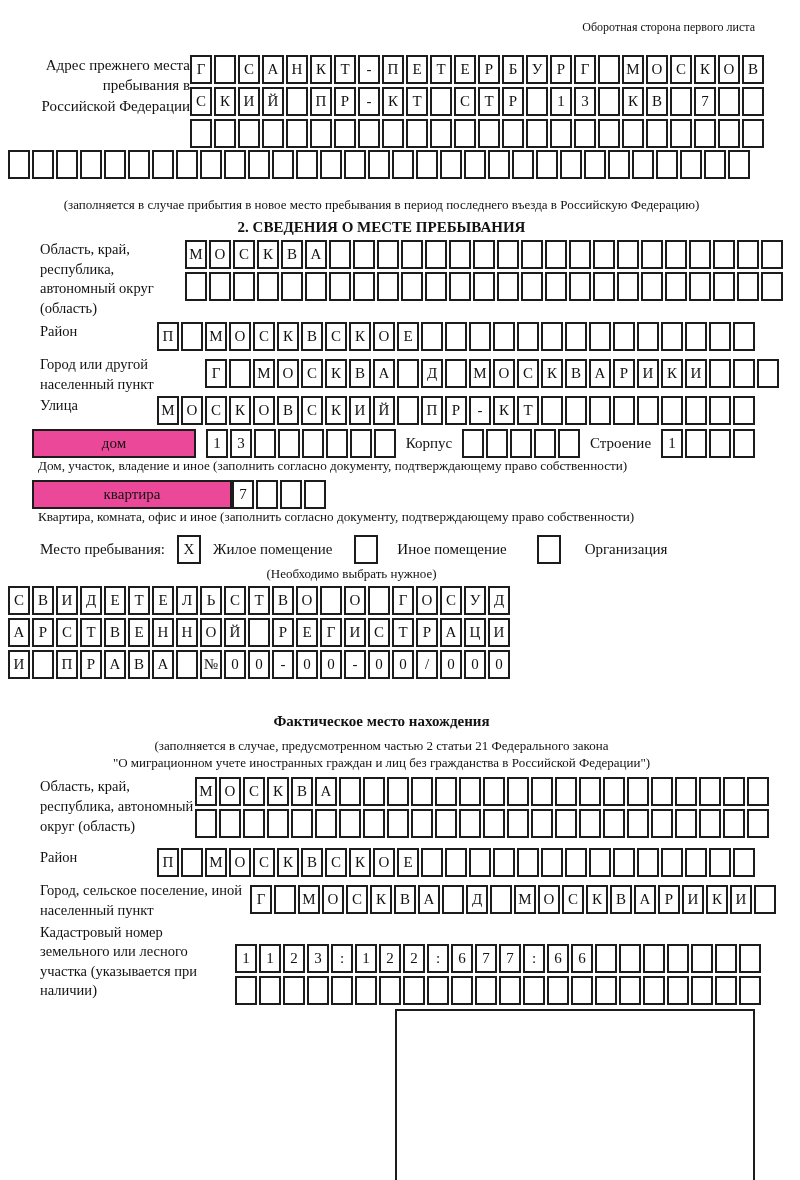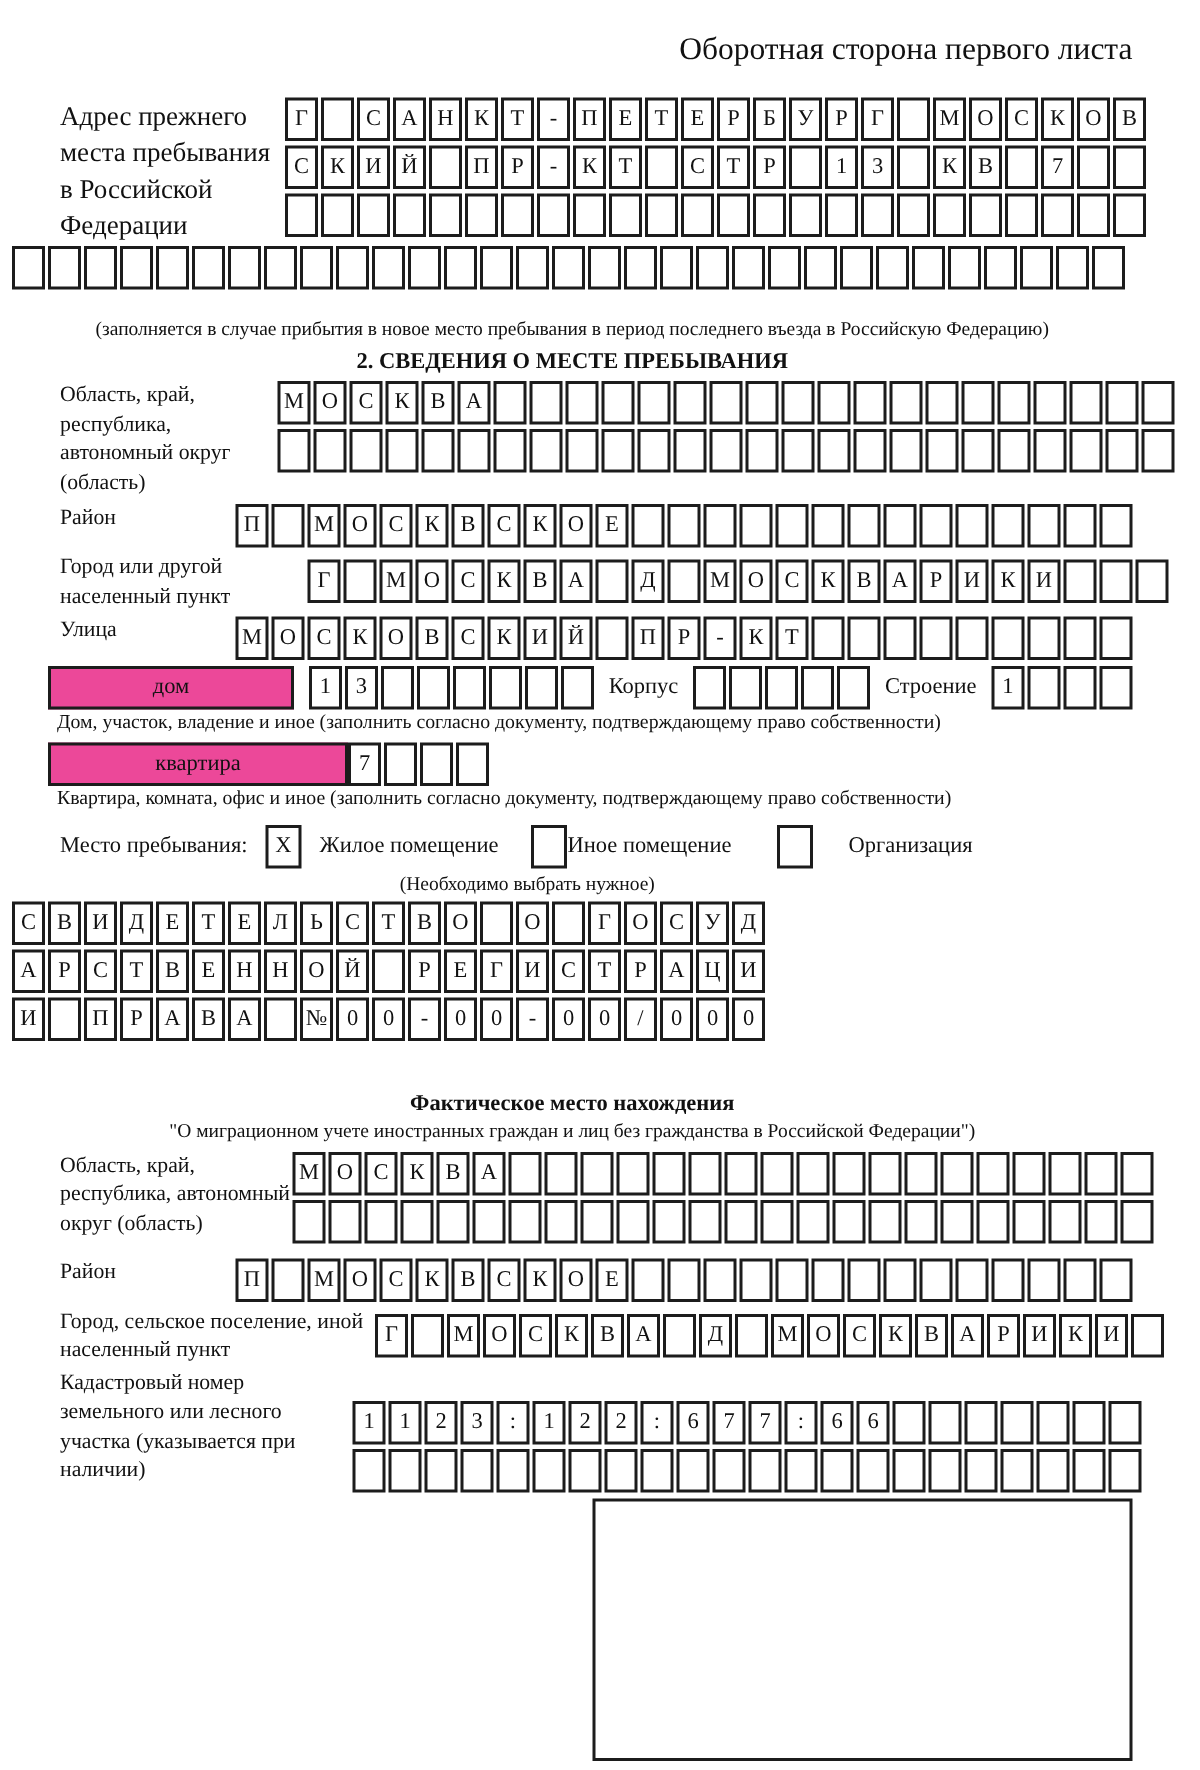--- a/index.html
+++ b/index.html
@@ -1,19 +1,19 @@
 <!DOCTYPE html>
 <html><head>
 <meta charset="utf-8">
 <style>
   html,body{margin:0;padding:0;background:#ffffff;color:#111;}
   body{font-family:"Liberation Serif", serif; width:800px;}
   .page{width:747px; margin:0 0 0 8px; padding-top:16px; position:relative;}
 
-  .side-note{text-align:right; font-size:21px; padding-top:4px;}
+  .side-note{text-align:right; font-size:12px; padding-top:4px;}
 
   
   .cells{display:flex; gap:2px;}
   .c{width:18px; height:25px; border:2px solid #1c1c1c; display:flex;
      align-items:center; justify-content:center; font-size:15px; line-height:1;
      background:#fff; flex:none;}
   .rows-col{display:flex; flex-direction:column; gap:3px;}
 
   .frow{display:flex; justify-content:space-between; align-items:flex-start;}
   .flabel{font-size:14.5px; line-height:1.35; padding-left:32px;}
@@ -37,21 +37,21 @@
   .mt8{margin-top:8px;} .mt10{margin-top:10px;} .mt20{margin-top:20px;}
 </style>
 </head>
 <body>
 
 <div class="page">
 
   <div class="side-note">Оборотная сторона первого листа</div>
 
   <div class="frow mt20">
-    <div class="flabel" style="width:150px; flex:none; font-size:18px;">Адрес прежнего места пребывания в Российской Федерации</div>
+    <div class="flabel" style="width:150px; flex:none; font-size:15px;text-align:right;">Адрес прежнего места пребывания в Российской Федерации</div>
     <div class="rows-col">
       <div class="cells">
           <div class="c">Г</div>
           <div class="c"></div>
           <div class="c">С</div>
           <div class="c">А</div>
           <div class="c">Н</div>
           <div class="c">К</div>
           <div class="c">Т</div>
           <div class="c">-</div>
@@ -354,21 +354,21 @@
         <div class="c"></div>
       </div>
   </div>
   <div class="note-left">Квартира, комната, офис и иное (заполнить согласно документу, подтверждающему право собственности)</div>
 
   <div class="stay-row">
     <span style="font-size:15px;">Место пребывания:</span>
     <span class="checkbox" style="margin-left:12px;">X</span>
     <span style="font-size:15px; margin-left:12px;">Жилое помещение</span>
     <span class="checkbox" style="margin-left:22px;"></span>
-    <span style="font-size:15px; margin-left:0;">Иное помещение</span>
+    <span style="font-size:15px; margin-left:19px;">Иное помещение</span>
     <span class="checkbox" style="margin-left:30px;"></span>
     <span style="font-size:15px; margin-left:24px;">Организация</span>
   </div>
   <div class="note" style="margin-top:2px; padding-right:60px;">(Необходимо выбрать нужное)</div>
 
   <div class="frow mt4">
     <div class="rows-col">
       <div class="cells">
           <div class="c">С</div>
           <div class="c">В</div>
@@ -435,20 +435,21 @@
           <div class="c">0</div>
           <div class="c">/</div>
           <div class="c">0</div>
           <div class="c">0</div>
           <div class="c">0</div>
         </div>
     </div>
   </div>
 
   <div class="h-center" style="margin-top:34px;">Фактическое место нахождения</div>
+  <div class="note mt8">(заполняется в случае, предусмотренном частью 2 статьи 21 Федерального закона</div>
   <div class="note" style="margin-top:1px;">"О миграционном учете иностранных граждан и лиц без гражданства в Российской Федерации")</div>
 
   <div class="frow mt6">
     <div class="flabel" style="width:155px; flex:none;">Область, край, республика, автономный округ (область)</div>
     <div class="rows-col">
       <div class="cells">
           <div class="c">М</div>
           <div class="c">О</div>
           <div class="c">С</div>
           <div class="c">К</div>

